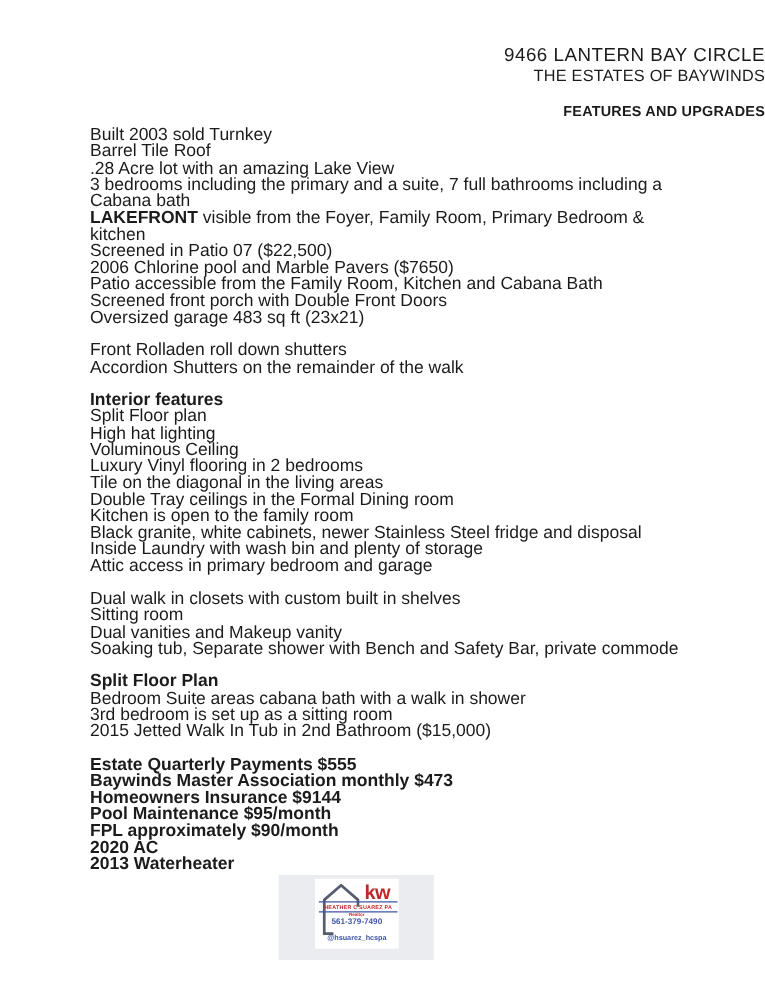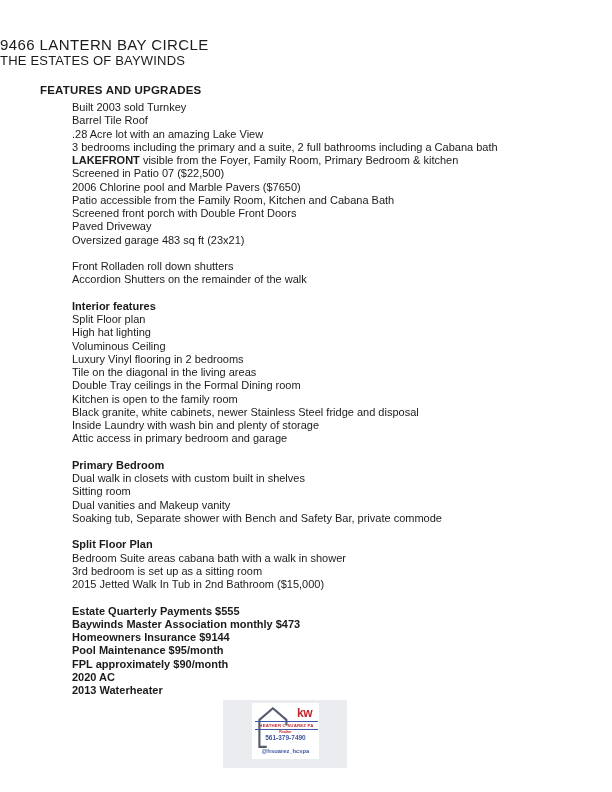--- a/index.html
+++ b/index.html
@@ -11,21 +11,21 @@
     position: relative;
     width: 612px;
     height: 792px;
     background: #ffffff;
     font-family: "Liberation Sans", sans-serif;
     color: #1b1b1b;
     overflow: hidden;
   }
   .doc-header {
     padding-top: 36px;
-    text-align: left;
+    text-align: right;
   }
   .title {
     font-size: 15px;
     line-height: 18px;
     letter-spacing: 0.4px;
   }
   .subtitle {
     font-size: 13px;
     line-height: 14px;
     letter-spacing: 0.2px;
@@ -33,21 +33,21 @@
   .heading {
     margin-top: 16px;
     font-size: 11.5px;
     line-height: 13px;
     font-weight: bold;
     letter-spacing: 0.2px;
     margin-left: 40px;
   }
   .body-content {
     margin: 4px 60px 16px 72px;
-    font-size: 11px;
+    font-size: 14px;
   }
   .sec { margin-bottom: 13.25px; }
   .line {
     line-height: 13.25px;
     min-height: 13.25px;
     white-space: pre-wrap;
   }
   .b { font-weight: bold; }
 
   
@@ -71,21 +71,21 @@
     position: absolute;
     left: 2px;
     top: 2px;
     width: 36px;
     height: 46px;
   }
   .kw {
     position: absolute;
     right: 7px;
     top: 3px;
-    font-size: 12px;
+    font-size: 16px;
     font-weight: bold;
     letter-spacing: -0.5px;
     color: var(--kw-red, #c0272d);
   }
   .agent-name {
     position: absolute;
     left: 3px;
     right: 1px;
     top: 18px;
     text-align: center;
@@ -134,48 +134,46 @@
     <div class="title">9466 LANTERN BAY CIRCLE</div>
     <div class="subtitle">THE ESTATES OF BAYWINDS</div>
     <div class="heading">FEATURES AND UPGRADES</div>
   </div>
 
   <div class="body-content" id="features-body">
       <div class="sec">
         <div class="line"><span>Built 2003 sold Turnkey</span></div>
         <div class="line"><span>Barrel Tile Roof</span></div>
         <div class="line"><span>.28 Acre lot with an amazing Lake View</span></div>
-        <div class="line"><span>3 bedrooms including the primary and a suite, 2 full bathrooms including a Cabana bath</span></div>
+        <div class="line"><span>3 bedrooms including the primary and a suite, 7 full bathrooms including a Cabana bath</span></div>
         <div class="line"><span class="b">LAKEFRONT</span><span> visible from the Foyer, Family Room, Primary Bedroom &amp; kitchen</span></div>
         <div class="line"><span>Screened in Patio 07 ($22,500)</span></div>
         <div class="line"><span>2006 Chlorine pool and Marble Pavers ($7650)</span></div>
         <div class="line"><span>Patio accessible from the Family Room, Kitchen and Cabana Bath</span></div>
         <div class="line"><span>Screened front porch with Double Front Doors</span></div>
-        <div class="line"><span>Paved Driveway</span></div>
         <div class="line"><span>Oversized garage 483 sq ft (23x21)</span></div>
       </div>
       <div class="sec">
         <div class="line"><span>Front Rolladen roll down shutters</span></div>
         <div class="line"><span>Accordion Shutters on the remainder of the walk</span></div>
       </div>
       <div class="sec">
         <div class="line"><span class="b">Interior features</span></div>
         <div class="line"><span>Split Floor plan</span></div>
         <div class="line"><span>High hat lighting</span></div>
         <div class="line"><span>Voluminous Ceiling</span></div>
         <div class="line"><span>Luxury Vinyl flooring in 2 bedrooms</span></div>
         <div class="line"><span>Tile on the diagonal in the living areas</span></div>
         <div class="line"><span>Double Tray ceilings in the Formal Dining room</span></div>
         <div class="line"><span>Kitchen is open to the family room</span></div>
         <div class="line"><span>Black granite, white cabinets, newer Stainless Steel fridge and disposal</span></div>
         <div class="line"><span>Inside Laundry with wash bin and plenty of storage</span></div>
         <div class="line"><span>Attic access in primary bedroom and garage</span></div>
       </div>
       <div class="sec">
-        <div class="line"><span class="b">Primary Bedroom</span></div>
         <div class="line"><span>Dual walk in closets with custom built in shelves</span></div>
         <div class="line"><span>Sitting room</span></div>
         <div class="line"><span>Dual vanities and Makeup vanity</span></div>
         <div class="line"><span>Soaking tub, Separate shower with Bench and Safety Bar, private commode</span></div>
       </div>
       <div class="sec">
         <div class="line"><span class="b">Split Floor Plan</span></div>
         <div class="line"><span>Bedroom Suite areas cabana bath with a walk in shower</span></div>
         <div class="line"><span>3rd bedroom is set up as a sitting room</span></div>
         <div class="line"><span>2015 Jetted Walk In Tub in 2nd Bathroom ($15,000)</span></div>

